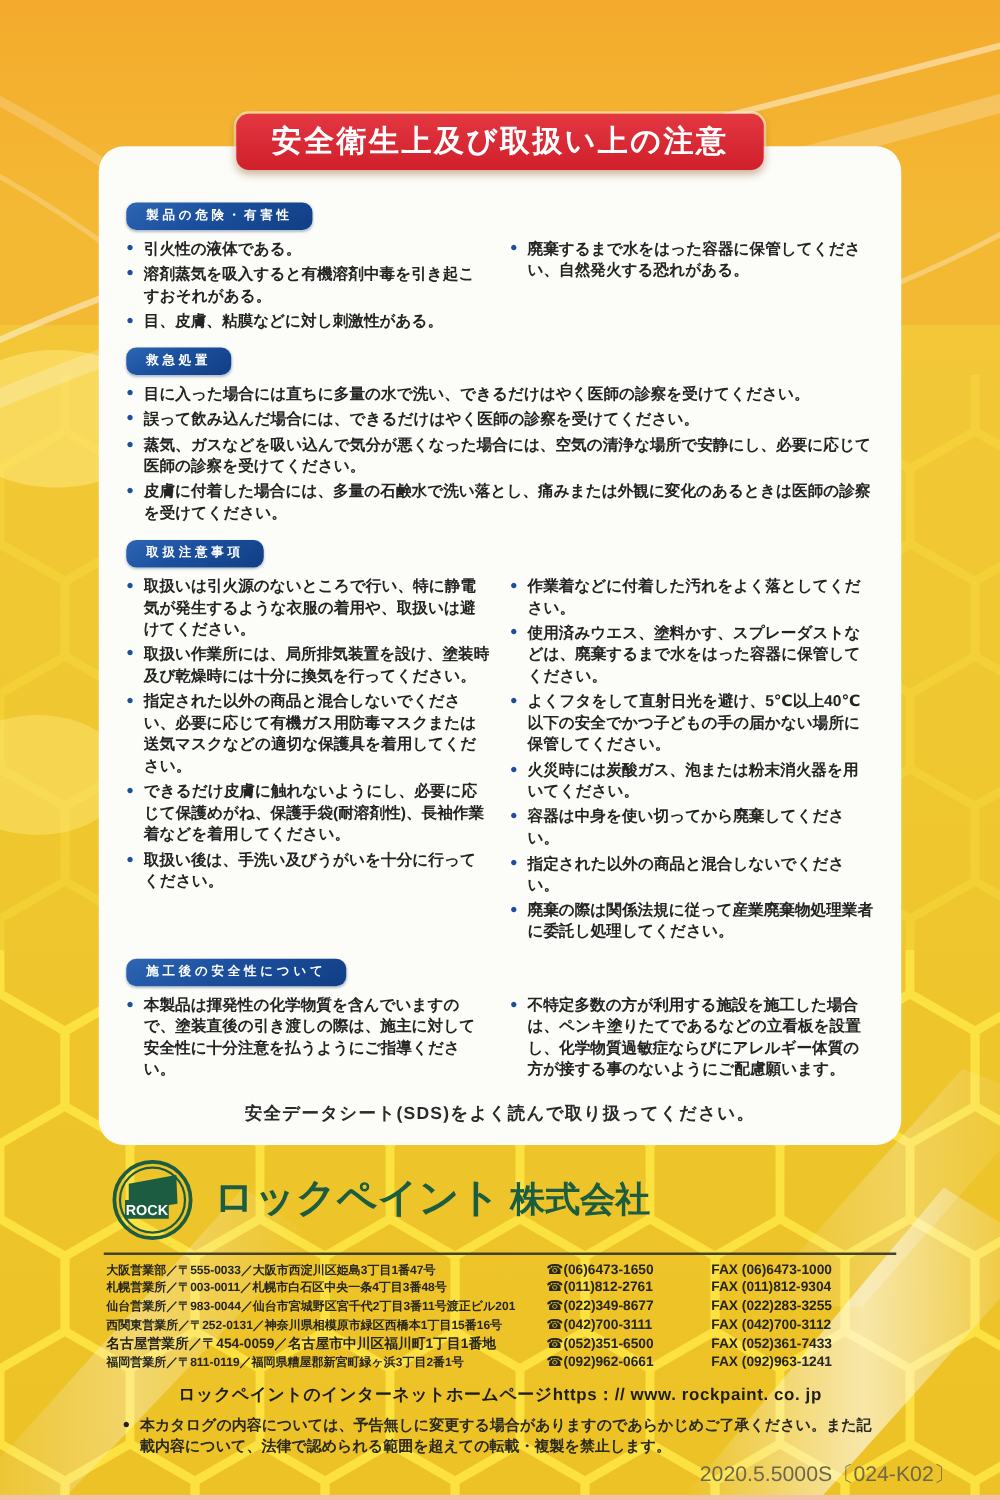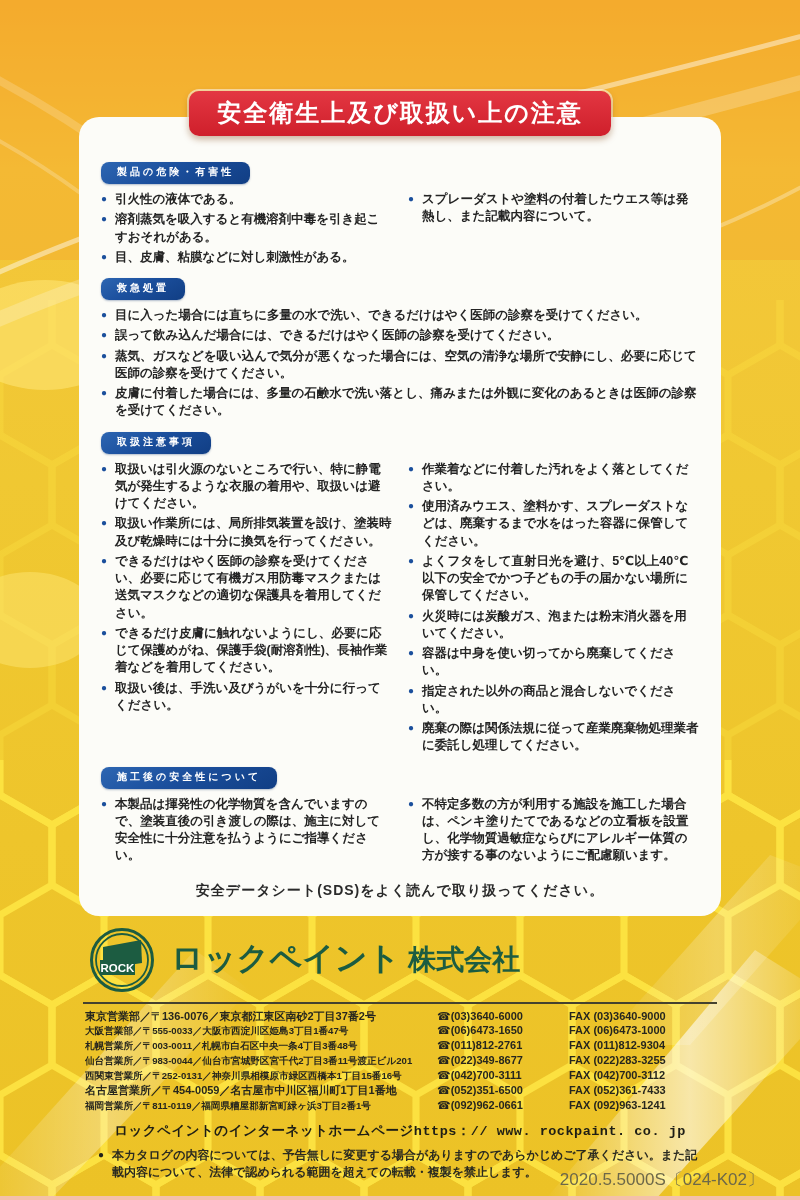--- a/index.html
+++ b/index.html
@@ -46,21 +46,21 @@
   .logo-row{display:flex;align-items:center;gap:16px;padding:7px 0 6px 10px;}
   .company{font-size:32px;font-weight:800;color:#1c5c41;letter-spacing:0px;line-height:1;}
   .suffix{font-size:28px;font-weight:800;color:#1c5c41;margin-left:8px;}
   .rule{border-top:2px solid #45422f;margin:3px 4px 5px;}
   .office-row{display:flex;align-items:baseline;font-size:11px;font-weight:600;color:#26261e;line-height:1.36;padding-left:6px;}
   .o-left{width:352px;white-space:nowrap;overflow:hidden;}
   .o-left.tight{font-size:9.6px;}
   .o-tel{width:132px;white-space:nowrap;}
   .o-fax{width:150px;white-space:nowrap;}
   .homepage{text-align:center;font-size:13.5px;font-weight:700;color:#1e1e16;margin-top:9px;letter-spacing:.5px;}
-  .homepage .url{font-family:Liberation Mono, monospace;font-weight:700;}
+  .homepage .url{font-family:Liberation Sans, sans-serif;font-weight:700;}
   .note-row{position:relative;margin:7px auto 0;width:590px;padding-left:14px;
     font-size:12px;font-weight:600;line-height:1.4;color:#2a2a20;}
   .note-row .dot{position:absolute;left:0;top:1px;color:#22221a;font-size:10px;}
   .doc-code{position:absolute;z-index:2;right:36px;top:1168px;font-size:17px;font-weight:400;color:#6d6849;}
   .bottom-strip{position:absolute;z-index:3;left:0;right:0;bottom:0;height:4px;background:#f4c0aa;}
 </style>
 </head>
 <body>
 
 <div class="page">
@@ -111,21 +111,21 @@
         <div class="cols">
           <div class="col">
               <ul class="blist">
                 <li><span class="dot">●</span><span>引火性の液体である。</span></li>
                 <li><span class="dot">●</span><span>溶剤蒸気を吸入すると有機溶剤中毒を引き起こすおそれがある。</span></li>
                 <li><span class="dot">●</span><span>目、皮膚、粘膜などに対し刺激性がある。</span></li>
               </ul>
             </div>
           <div class="col">
               <ul class="blist">
-                <li><span class="dot">●</span><span>スプレーダストや塗料の付着したウエス等は発熱し、また記載内容について。</span></li>
+                <li><span class="dot">●</span><span>廃棄するまで水をはった容器に保管してください、自然発火する恐れがある。</span></li>
               </ul>
             </div>
         </div>
       </div>
 
       <div>
         <div class="sec-head">救急処置</div>
         <ul class="blist">
             <li><span class="dot">●</span><span>目に入った場合には直ちに多量の水で洗い、できるだけはやく医師の診察を受けてください。</span></li>
             <li><span class="dot">●</span><span>誤って飲み込んだ場合には、できるだけはやく医師の診察を受けてください。</span></li>
@@ -134,21 +134,21 @@
           </ul>
       </div>
 
       <div>
         <div class="sec-head">取扱注意事項</div>
         <div class="cols">
           <div class="col">
               <ul class="blist">
                 <li><span class="dot">●</span><span>取扱いは引火源のないところで行い、特に静電気が発生するような衣服の着用や、取扱いは避けてください。</span></li>
                 <li><span class="dot">●</span><span>取扱い作業所には、局所排気装置を設け、塗装時及び乾燥時には十分に換気を行ってください。</span></li>
-                <li><span class="dot">●</span><span>できるだけはやく医師の診察を受けてください、必要に応じて有機ガス用防毒マスクまたは送気マスクなどの適切な保護具を着用してください。</span></li>
+                <li><span class="dot">●</span><span>指定された以外の商品と混合しないでください、必要に応じて有機ガス用防毒マスクまたは送気マスクなどの適切な保護具を着用してください。</span></li>
                 <li><span class="dot">●</span><span>できるだけ皮膚に触れないようにし、必要に応じて保護めがね、保護手袋(耐溶剤性)、長袖作業着などを着用してください。</span></li>
                 <li><span class="dot">●</span><span>取扱い後は、手洗い及びうがいを十分に行ってください。</span></li>
               </ul>
             </div>
           <div class="col">
               <ul class="blist">
                 <li><span class="dot">●</span><span>作業着などに付着した汚れをよく落としてください。</span></li>
                 <li><span class="dot">●</span><span>使用済みウエス、塗料かす、スプレーダストなどは、廃棄するまで水をはった容器に保管してください。</span></li>
                 <li><span class="dot">●</span><span>よくフタをして直射日光を避け、5℃以上40℃以下の安全でかつ子どもの手の届かない場所に保管してください。</span></li>
                 <li><span class="dot">●</span><span>火災時には炭酸ガス、泡または粉末消火器を用いてください。</span></li>
@@ -190,25 +190,20 @@
         </svg>
         <div>
           <span class="company">ロックペイント</span><span class="suffix">株式会社</span>
         </div>
       </div>
 
       <div class="rule"></div>
 
       <div>
           <div class="office-row">
-            <span class="o-left">東京営業部／〒136-0076／東京都江東区南砂2丁目37番2号</span>
-            <span class="o-tel">☎(03)3640-6000</span>
-            <span class="o-fax">FAX (03)3640-9000</span>
-          </div>
-          <div class="office-row">
             <span class="o-left tight">大阪営業部／〒555-0033／大阪市西淀川区姫島3丁目1番47号</span>
             <span class="o-tel">☎(06)6473-1650</span>
             <span class="o-fax">FAX (06)6473-1000</span>
           </div>
           <div class="office-row">
             <span class="o-left tight">札幌営業所／〒003-0011／札幌市白石区中央一条4丁目3番48号</span>
             <span class="o-tel">☎(011)812-2761</span>
             <span class="o-fax">FAX (011)812-9304</span>
           </div>
           <div class="office-row">

